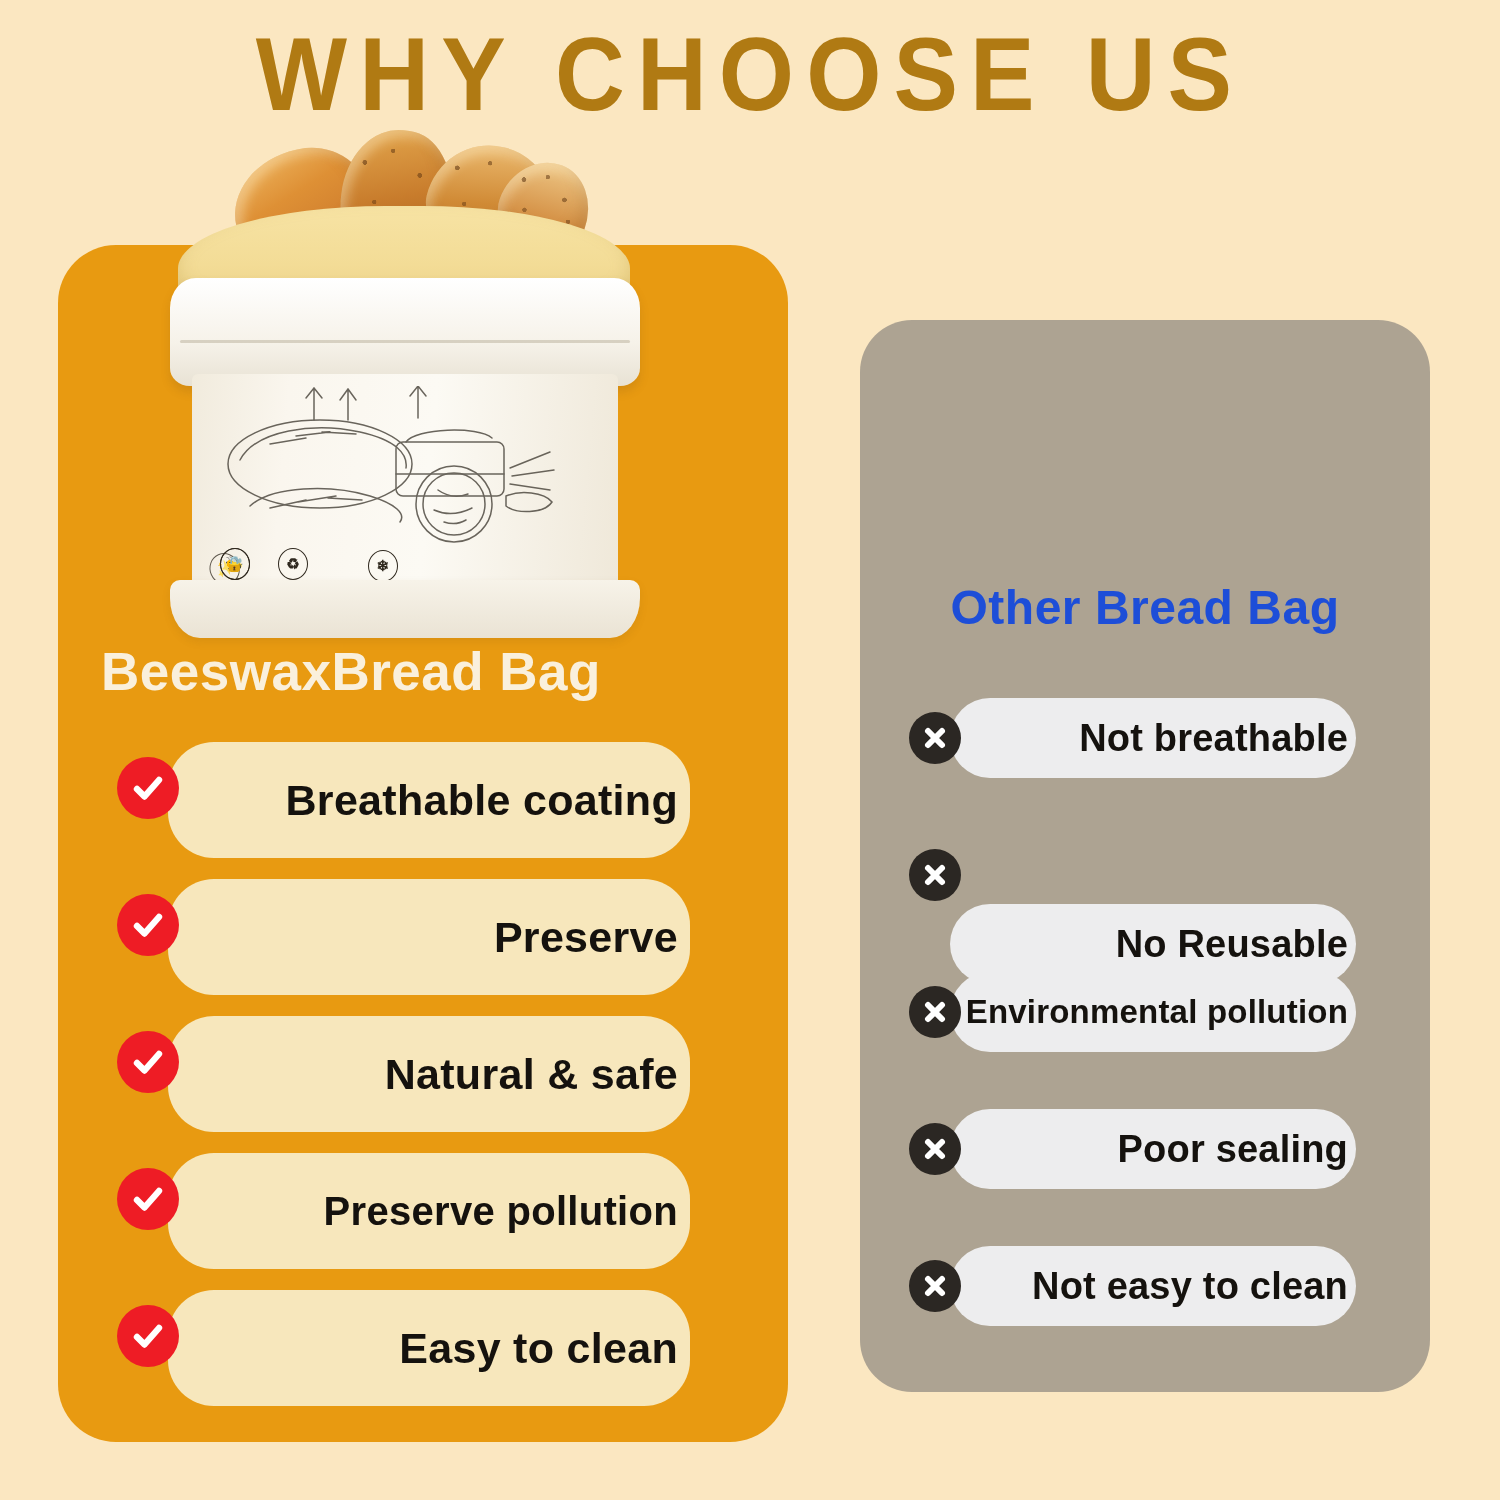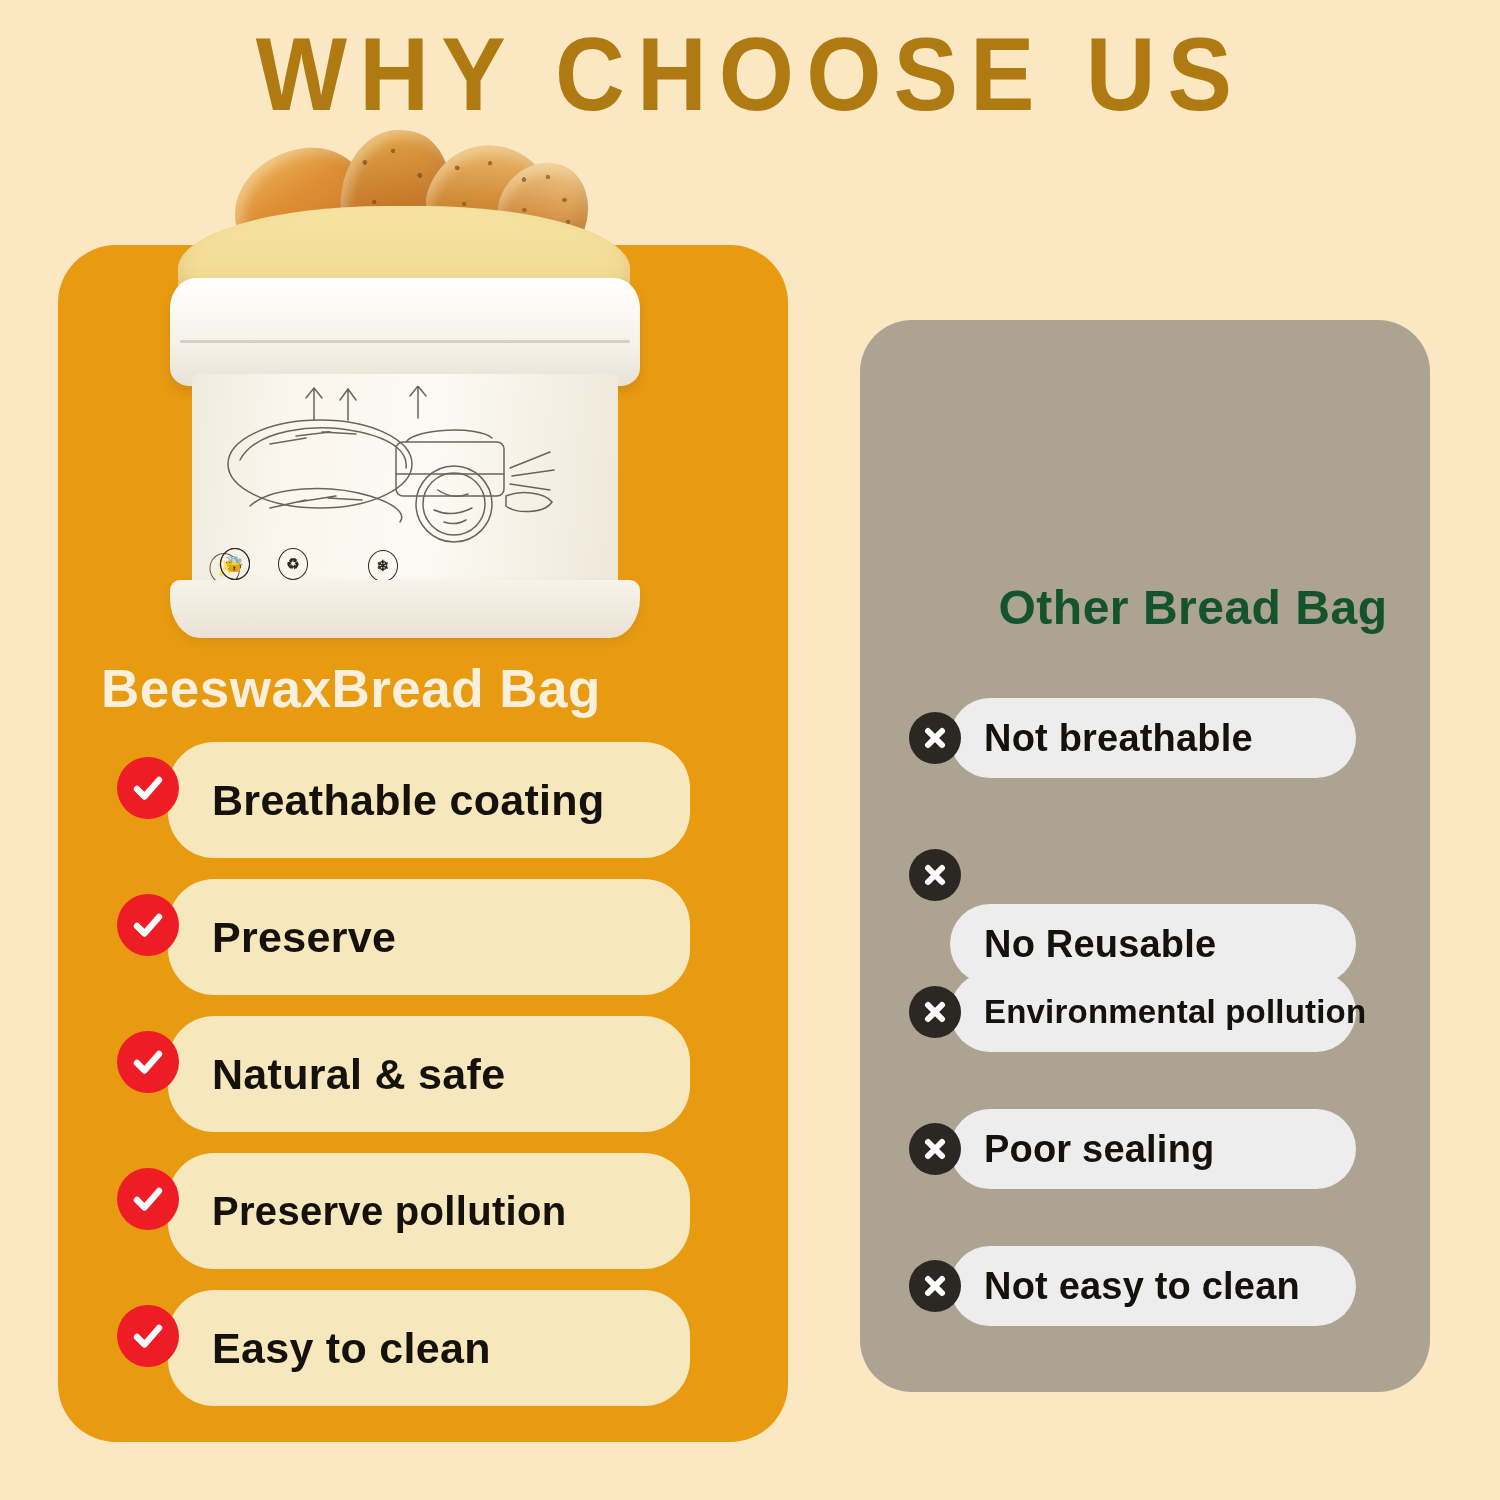--- a/index.html
+++ b/index.html
@@ -60,39 +60,39 @@
 
   
   .col-head {
     position: absolute;
     font-weight: bold;
     white-space: nowrap;
     letter-spacing: 0.5px;
   }
   .head-left {
     left: 58px;
-    top: 658px;
+    top: 641px;
     width: 586px;
     text-align: center;
     font-size: 53px;
     color: #FAF0DC;
   }
   .head-right {
-    left: 908px;
+    left: 860px;
     top: 580px;
     width: 570px;
     text-align: center;
     font-size: 48px;
-    color: #14532d;
+    color: #1d4ed8;
   }
   .pill {
     position: absolute;
     display: flex;
     align-items: center;
-    justify-content: flex-start;
+    justify-content: flex-end;
     box-sizing: border-box;
     font-weight: bold;
     color: #15120E;
     white-space: nowrap;
   }
   .pill-left {
     left: 168px;
     width: 522px;
     height: 116px;
     background: #F7E7BC;

